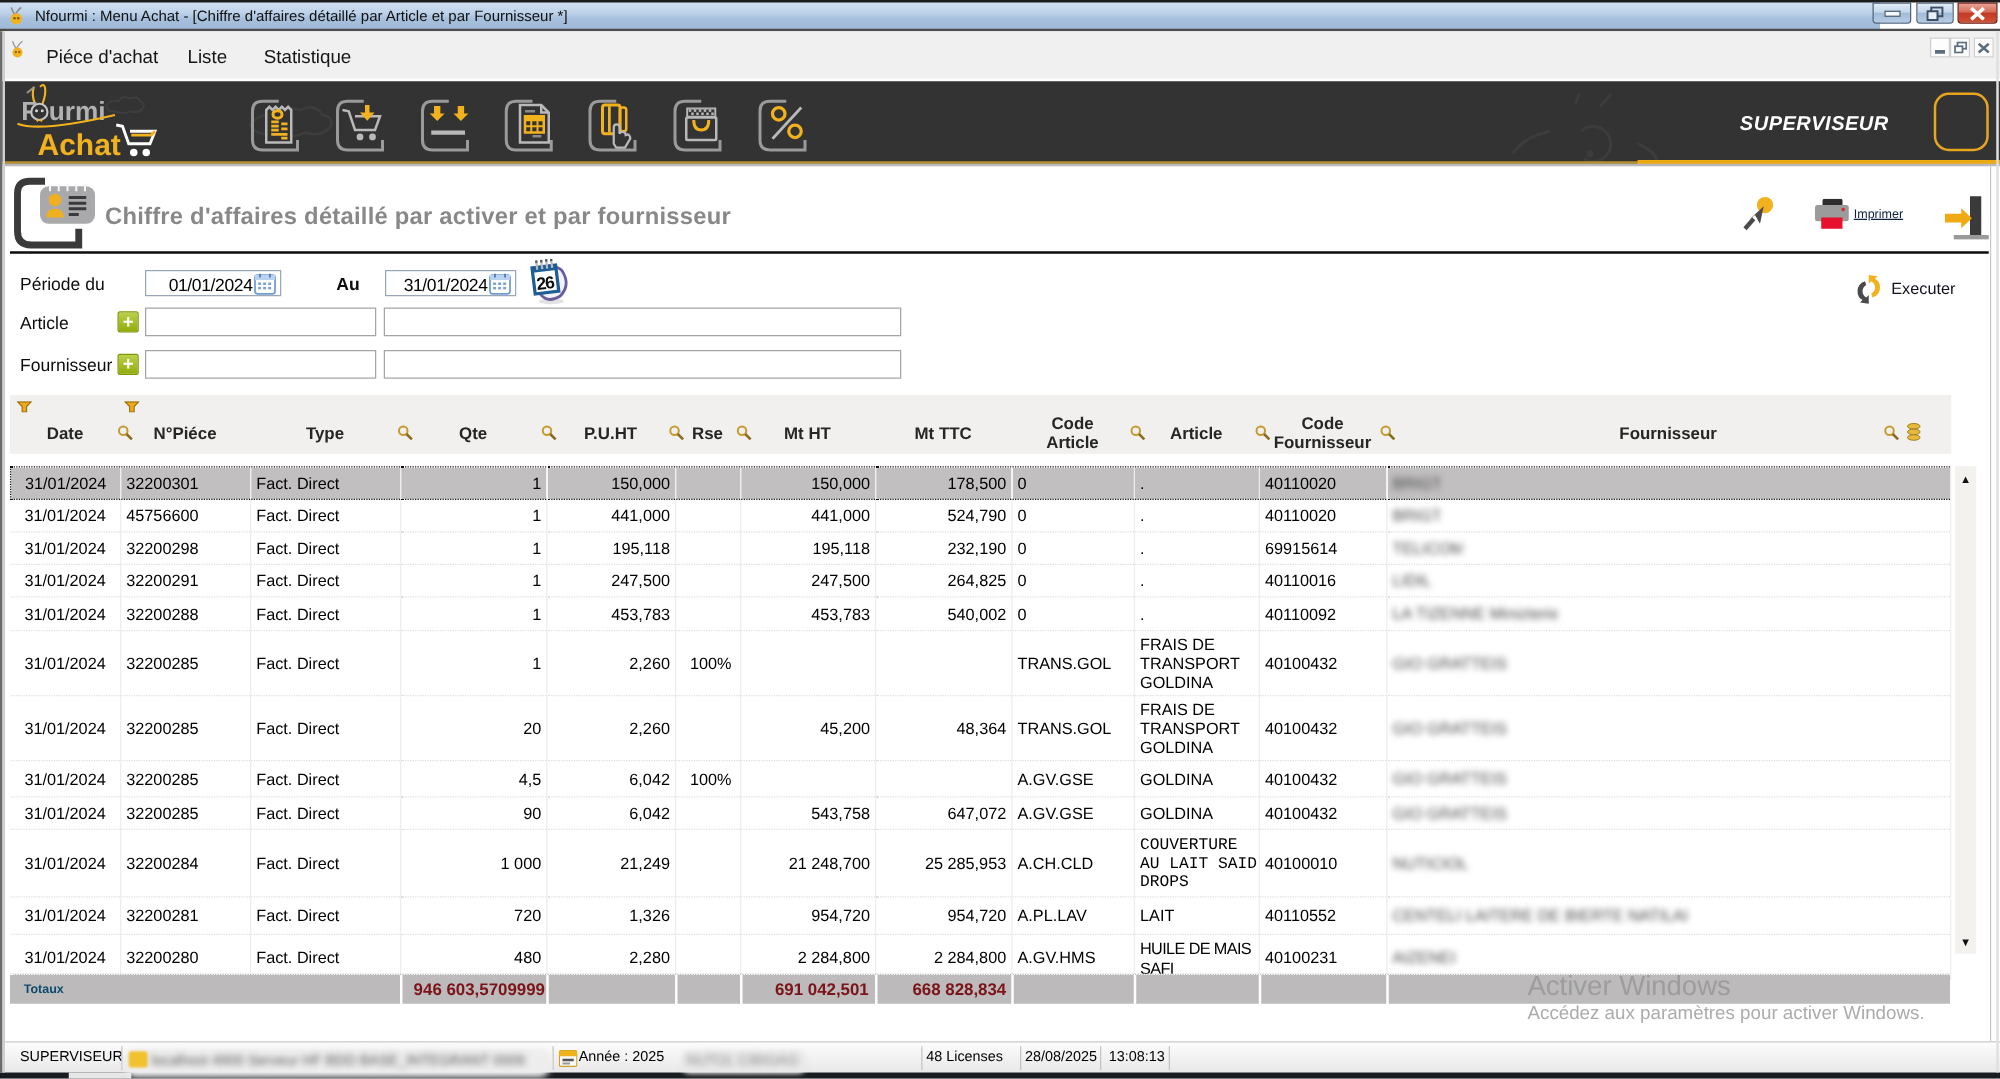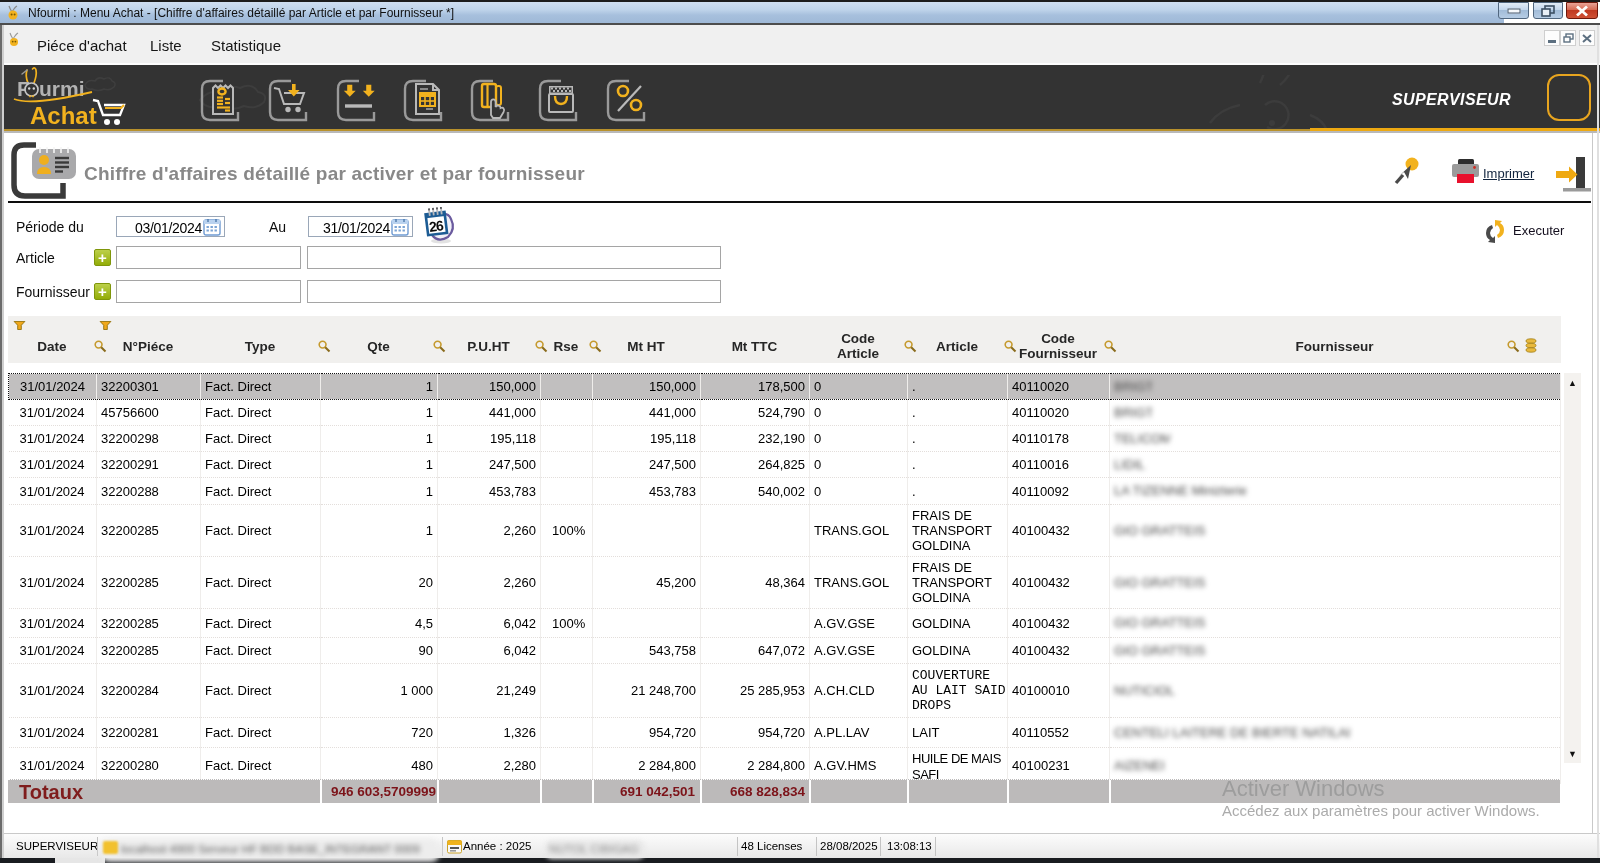--- a/index.html
+++ b/index.html
@@ -27,21 +27,21 @@
   #toolbar { left:0; top:65px; width:1600px; height:66px; background:#333333; overflow:hidden; }
   #toolbar-underline { left:0; top:129px; width:1600px; height:2px; background:#b8912c; }
   #toolbar-underline2 { left:1310px; top:128px; width:290px; height:4px; background:#eda912; }
   #graybelow { left:0; top:131px; width:1600px; height:2px; background:#b9b9b9; }
   #superviseur { right:89px; top:26px; color:#fff; font-size:16px; font-weight:bold; font-style:italic; letter-spacing:0.4px; }
   #yellowbtn { left:1547px; top:9px; width:44px; height:47px; border:2px solid #e8a51f; border-radius:12px 12px 12px 12px; }
 
   
   #pagetitle { left:84px; top:163px; font-size:19px; font-weight:bold; color:#888888; letter-spacing:0.2px; }
   #blackline { left:8px; top:201px; width:1583px; height:2px; background:#0d0d0d; }
-  #imprimer-label { left:1483px; top:166px; font-size:13px; color:#10233d;text-decoration:underline; }
+  #imprimer-label { left:1483px; top:166px; font-size:10px; color:#10233d;text-decoration:underline; }
 
   
   .flabel { position:absolute; font-size:14px; color:#0c0c0c; }
   .finput { position:absolute; background:#fff; border:1px solid #a5a5a5; height:23px; }
   .dinput { position:absolute; background:#fff; border:1px solid #9aa7b8; height:21px; font-size:14px; letter-spacing:-0.3px; color:#000; }
   .plusbtn { position:absolute; width:17px; height:17px; background:linear-gradient(#bcd04a,#93ac08); border:1px solid #7f960a; color:#fff; font-weight:bold; font-size:15px; line-height:15px; text-align:center; border-radius:2px; }
   #executer-label { left:1513px; top:223px; font-size:13px; color:#140f1e; }
 
   
   #grid { left:8px; top:316px; width:1553px; height:487px; background:#fff; }
@@ -314,37 +314,37 @@
   <svg width="37" height="38" viewBox="0 0 37 38">
     <rect x="20" y="2" width="9" height="31" fill="#3a3a3a"></rect>
     <rect x="7" y="33" width="28" height="3.5" fill="#9a9a9a"></rect>
     <path d="M0 16 h13 v-4.5 l8.5 8 l-8.5 8 v-4.5 h-13 z" fill="#efa912"></path>
   </svg>
 </div>
 <div class="abs" id="blackline"></div>
 
 <div class="flabel" style="left:16px; top:219px;">Période du</div>
 <div class="dinput" style="left:116px; top:216px; width:109px;">
-  <span style="position:absolute; right:22px; top:3px;">03/01/2024</span>
+  <span style="position:absolute; right:22px; top:3px;">01/01/2024</span>
   <svg style="position:absolute; right:3px; top:1px;" width="18" height="18" viewBox="0 0 18 18">
     <rect x="1" y="2" width="16" height="15" rx="2" fill="#fff" stroke="#6f9bd2" stroke-width="1.4"></rect>
     <rect x="1" y="2" width="16" height="4" fill="#b9d2ef"></rect>
     <line x1="5" y1="1" x2="5" y2="4" stroke="#4d79ab" stroke-width="1.4"></line>
     <line x1="13" y1="1" x2="13" y2="4" stroke="#4d79ab" stroke-width="1.4"></line>
     <g fill="#7aa3d4">
       <rect x="3.5" y="8" width="2.4" height="2"></rect>
         <rect x="7.5" y="8" width="2.4" height="2"></rect>
         <rect x="11.5" y="8" width="2.4" height="2"></rect>
       <rect x="3.5" y="11.5" width="2.4" height="2"></rect>
         <rect x="7.5" y="11.5" width="2.4" height="2"></rect>
         <rect x="11.5" y="11.5" width="2.4" height="2"></rect>
     </g>
   </svg>
 </div>
-<div class="flabel" style="left:269px; top:219px;">Au</div>
+<div class="flabel" style="left:269px; top:219px;font-weight:bold;">Au</div>
 <div class="dinput" style="left:308px; top:216px; width:105px;">
   <span style="position:absolute; right:22px; top:3px;">31/01/2024</span>
   <svg style="position:absolute; right:3px; top:1px;" width="18" height="18" viewBox="0 0 18 18">
     <rect x="1" y="2" width="16" height="15" rx="2" fill="#fff" stroke="#6f9bd2" stroke-width="1.4"></rect>
     <rect x="1" y="2" width="16" height="4" fill="#b9d2ef"></rect>
     <line x1="5" y1="1" x2="5" y2="4" stroke="#4d79ab" stroke-width="1.4"></line>
     <line x1="13" y1="1" x2="13" y2="4" stroke="#4d79ab" stroke-width="1.4"></line>
     <g fill="#7aa3d4">
       <rect x="3.5" y="8" width="2.4" height="2"></rect>
         <rect x="7.5" y="8" width="2.4" height="2"></rect>
@@ -513,21 +513,21 @@
     <td>31/01/2024</td>
           <td>32200298</td>
           <td>Fact. Direct</td>
           <td class="num">1</td>
           <td class="num">195,118</td>
           <td></td>
     <td class="num">195,118</td>
           <td class="num">232,190</td>
           <td>0</td>
           <td>.</td>
-          <td>40110178</td>
+          <td>69915614</td>
     <td><span class="blurtxt" style="width:56px;">TELICOM</span></td>
    </tr>
    <tr style="height:26px;">
     <td>31/01/2024</td>
           <td>32200291</td>
           <td>Fact. Direct</td>
           <td class="num">1</td>
           <td class="num">247,500</td>
           <td></td>
     <td class="num">247,500</td>
@@ -653,21 +653,21 @@
           <td>A.GV.HMS</td>
           <td style="white-space:pre-line; line-height:16px; vertical-align:top; padding-top:3px; letter-spacing:-0.5px;">HUILE DE MAIS
 SAFI</td>
           <td>40100231</td>
     <td><span class="blurtxt" style="width:52px;">AIZENEI</span></td>
    </tr>
   </tbody>
     </table>
 
   <div id="totals">
-    <div class="abs" style="left:11px; top:0; font-weight:bold; font-size:20px; line-height:24px; color:#7f1d1d;">Totaux</div>
+    <div class="abs" style="left:11px; top:0; font-weight:bold; font-size:10px; line-height:24px; color:#0c4a6e;">Totaux</div>
     <div class="totcell" style="left:314px; width:114px;">946 603,5709999</div>
     <div class="totcell" style="left:588px; width:99px;">691 042,501</div>
     <div class="totcell" style="left:694px; width:103px;">668 828,834</div>
     <div class="totgap" style="left:312px;"></div>
     <div class="totgap" style="left:429px;"></div>
     <div class="totgap" style="left:532px;"></div>
     <div class="totgap" style="left:584px;"></div>
     <div class="totgap" style="left:692px;"></div>
     <div class="totgap" style="left:801px;"></div>
     <div class="totgap" style="left:899px;"></div>

